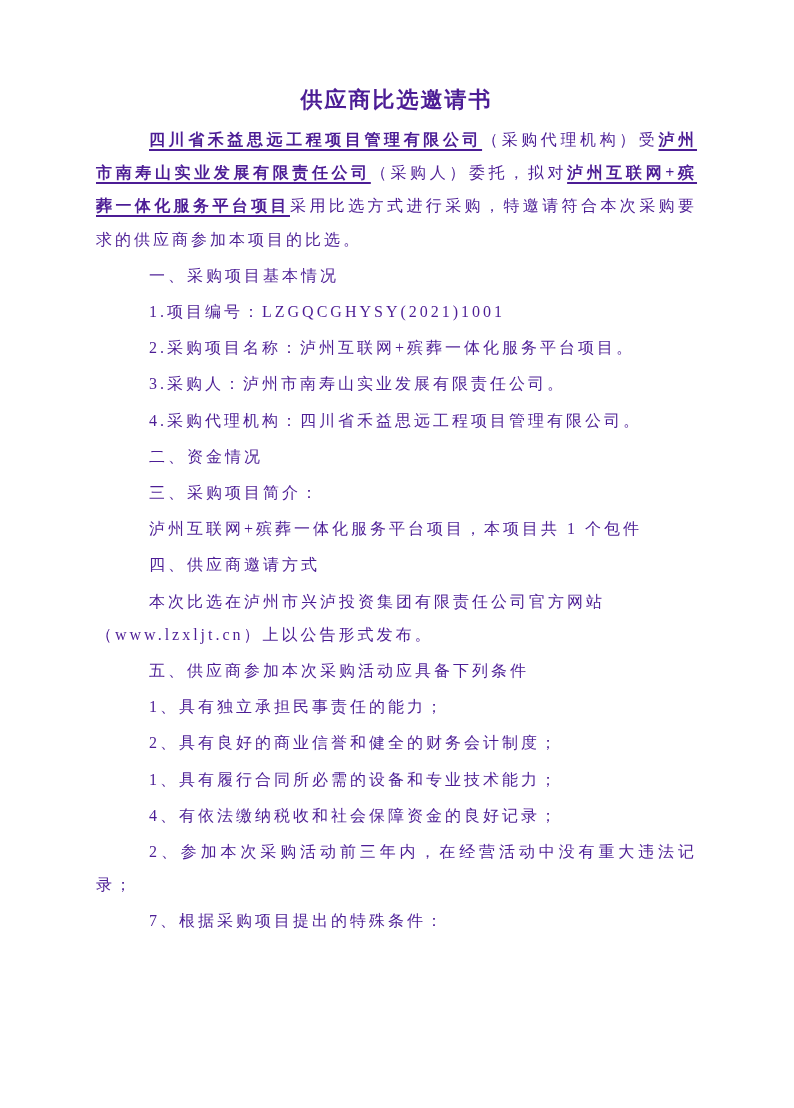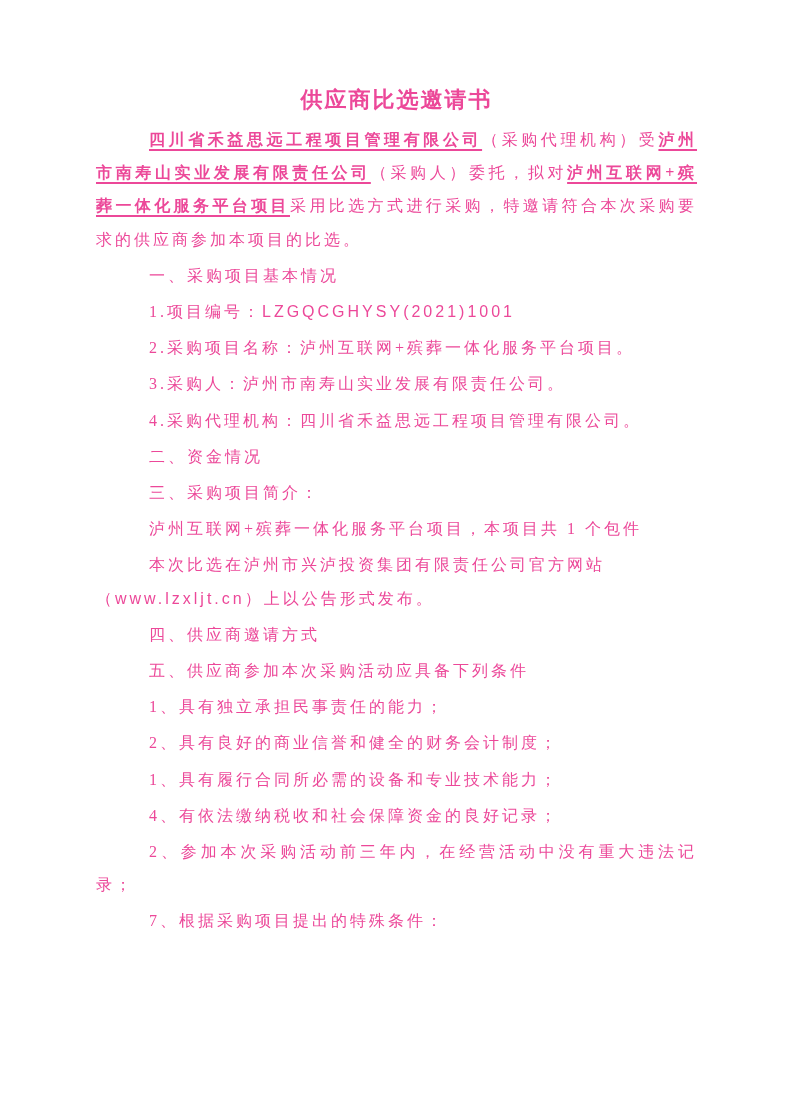--- a/index.html
+++ b/index.html
@@ -1,20 +1,20 @@
 <!DOCTYPE html>
 <html><head>
 <meta charset="utf-8">
 <style>
   html, body { margin: 0; padding: 0; background: #ffffff; }
   .page {
     width: 794px;
     height: 1108px;
     background: #ffffff;
-    color: #ec4899;
+    color: #4c1d95;
     box-sizing: border-box;
     padding: 80px 94px 0 93px;
     font-family: "Liberation Serif", "DejaVu Serif", serif;
     overflow: hidden;
   }
   .doc-title {
     margin: 0 0 3px 0;
     font-size: 22px;
     line-height: 40px;
     font-weight: bold;
@@ -30,21 +30,21 @@
     text-indent: 53px;
     text-align: justify;
   }
   .bu {
     font-weight: 700;
     text-decoration: underline;
     text-decoration-thickness: 1.5px;
     text-underline-offset: 4px;
   }
   .latin {
-    font-family: Liberation Sans, sans-serif;
+    font-family: Liberation Serif, serif;
     letter-spacing: 3px;
   }
 </style>
 </head>
 <body>
 
 <div class="page">
 
   <h1 class="doc-title">供应商比选邀请书</h1>
 
@@ -54,22 +54,22 @@
   <p class="para"><span>1.项目编号：</span><span class="latin">LZGQCGHYSY(2021)1001</span></p>
   <p class="para">2.采购项目名称：泸州互联网+殡葬一体化服务平台项目。</p>
   <p class="para">3.采购人：泸州市南寿山实业发展有限责任公司。</p>
   <p class="para">4.采购代理机构：四川省禾益思远工程项目管理有限公司。</p>
 
   <p class="para">二、资金情况</p>
 
   <p class="para">三、采购项目简介：</p>
   <p class="para">泸州互联网+殡葬一体化服务平台项目，本项目共 1 个包件</p>
 
+  <p class="para">四、供应商邀请方式</p>
   <p class="para"><span>本次比选在泸州市兴泸投资集团有限责任公司官方网站</span><br><span>（</span><span class="latin">www.lzxljt.cn</span><span>）上以公告形式发布。</span></p>
-  <p class="para">四、供应商邀请方式</p>
 
   <p class="para">五、供应商参加本次采购活动应具备下列条件</p>
   <p class="para">1、具有独立承担民事责任的能力；</p>
   <p class="para">2、具有良好的商业信誉和健全的财务会计制度；</p>
   <p class="para">1、具有履行合同所必需的设备和专业技术能力；</p>
   <p class="para">4、有依法缴纳税收和社会保障资金的良好记录；</p>
   <p class="para">2、参加本次采购活动前三年内，在经营活动中没有重大违法记录；</p>
   <p class="para">7、根据采购项目提出的特殊条件：</p>
 
 </div>

